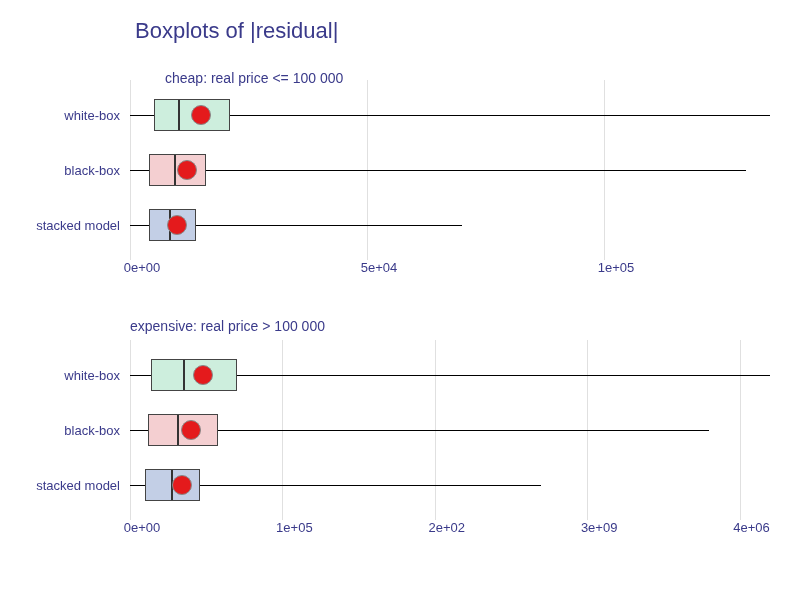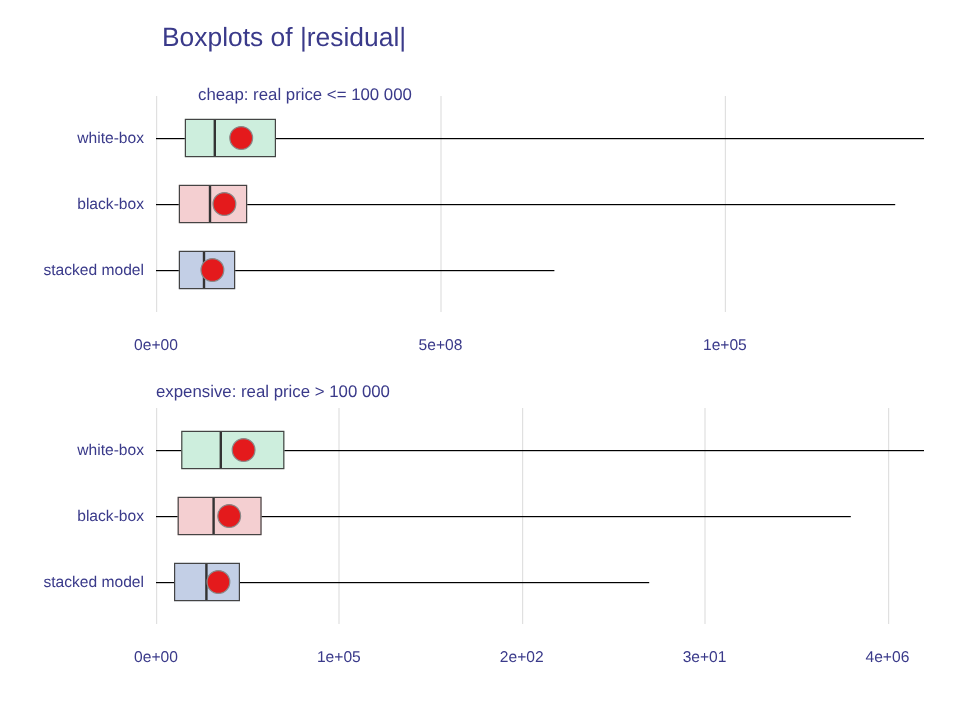--- a/index.html
+++ b/index.html
@@ -21,20 +21,21 @@
   .subtitle {
     position: absolute;
     font-size: 14px;
     color: #3a3a8a;
   }
   .panel {
     position: absolute;
     left: 130px;
     width: 640px;
     height: 180px;
+    padding-left: 12px;
   }
   .gridline {
     position: absolute;
     top: 0;
     bottom: 0;
     width: 0;
     border-left: 1px solid #e0e0e0;
   }
   .ylabel {
     position: absolute;
@@ -47,21 +48,21 @@
   }
   .xlabel {
     position: absolute;
     font-size: 13px;
     color: #3a3a8a;
     transform: translateX(-50%);
   }
   .xlabel-row {
     position: absolute;
     top: 100%;
-    margin-top: 20px;
+    margin-top: 0;
     width: 100%;
     height: 20px;
   }
   .whisker {
     position: absolute;
     height: 0;
     border-top: 1px solid #000;
   }
   .box {
     position: absolute;
@@ -125,21 +126,21 @@
     <span class="ylabel" style="top: 25px;">stacked model</span>
     <div class="whisker" style="top: 25px; left: 0px; width: 331.852px;"></div>
     <div class="box" style="background: rgb(195, 207, 230); top: 9px; left: 18.963px; width: 47.4074px;">
         <div class="median" style="left: 18.963px;"></div>
       </div>
     <div class="dot" style="top: 25px; left: 47.4074px;"></div>
   </div>
 
   <div class="xlabel-row">
     <span class="xlabel" style="left: 0px;">0e+00</span>
-    <span class="xlabel" style="left: 237.037px;">5e+08</span>
+    <span class="xlabel" style="left: 237.037px;">5e+04</span>
     <span class="xlabel" style="left: 474.074px;">1e+05</span>
   </div>
 </div>
 
 <div class="subtitle" style="left:130px; top:318px;">expensive: real price &gt; 100 000</div>
 
 <div id="panel1" class="panel" style="top:340px;">
   <div class="gridline" style="left: 0px;"></div>
   <div class="gridline" style="left: 152.381px;"></div>
   <div class="gridline" style="left: 304.762px;"></div>
@@ -168,16 +169,16 @@
     <div class="box" style="background: rgb(195, 207, 230); top: 9px; left: 15.2381px; width: 54.8571px;">
         <div class="median" style="left: 24.381px;"></div>
       </div>
     <div class="dot" style="top: 25px; left: 51.8095px;"></div>
   </div>
 
   <div class="xlabel-row">
     <span class="xlabel" style="left: 0px;">0e+00</span>
     <span class="xlabel" style="left: 152.381px;">1e+05</span>
     <span class="xlabel" style="left: 304.762px;">2e+02</span>
-    <span class="xlabel" style="left: 457.143px;">3e+01</span>
+    <span class="xlabel" style="left: 457.143px;">3e+09</span>
     <span class="xlabel" style="left: 609.524px;">4e+06</span>
   </div>
 </div>
 
 </body></html>

